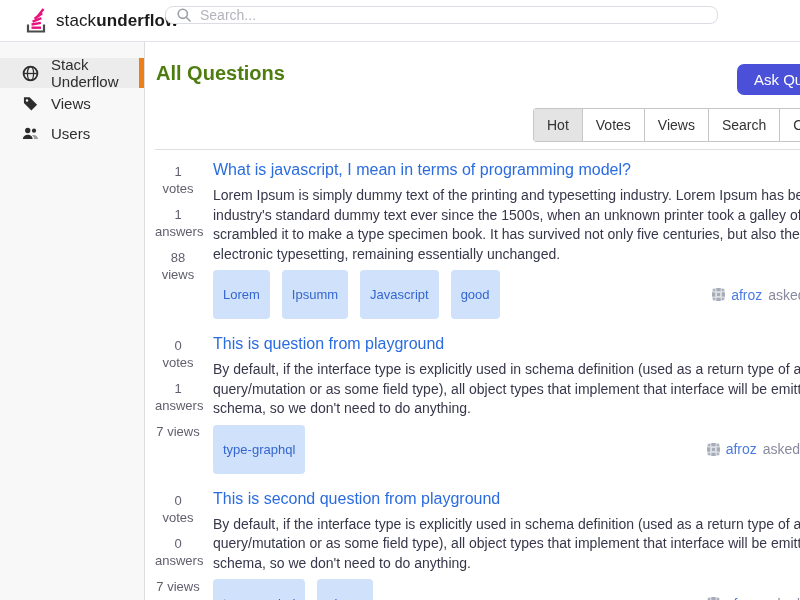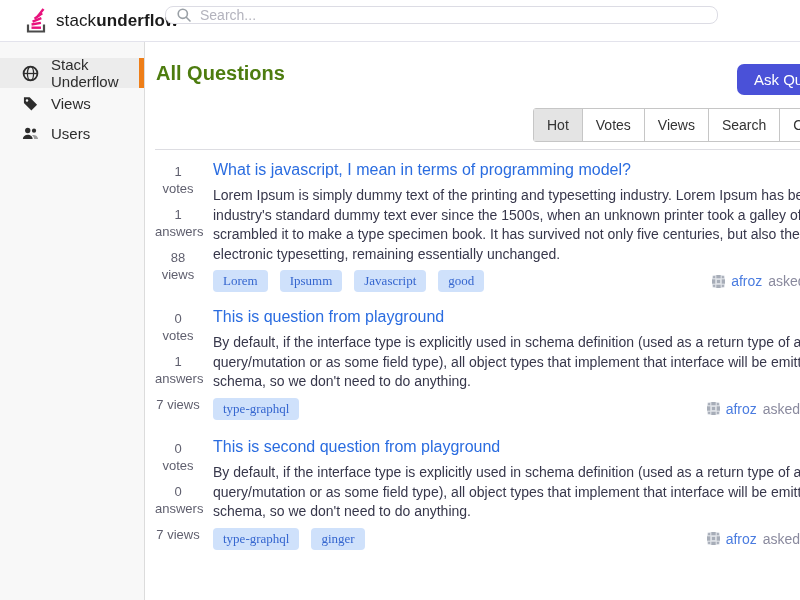--- a/index.html
+++ b/index.html
@@ -52,22 +52,22 @@
   .qrow { display:flex; gap:12px; margin-bottom:15px; }
   .qstats { width:46px; flex-shrink:0; text-align:center; color:#5f5f6e;
     font-size:13px; padding-top:3px; }
   .stat { margin-bottom:9px; line-height:17px; }
   .qcontent { width:665px; flex-shrink:0; }
   .qtitle { font-size:16px; color:#2a6ce0; margin:1px 0 7px; font-weight:400;
     cursor:pointer; }
   .qbody { font-size:14px; line-height:19.5px; color:#37374b; margin-bottom:6px; }
   .qmeta { display:flex; justify-content:space-between; align-items:center; }
   .qtags { display:flex; gap:12px; }
-  .tag { background:#cfe1fb; color:#3566cf; font-size:13px; padding:3px 10px;
-    border-radius:4px; white-space:nowrap; cursor:pointer;font-family:Liberation Serif, serif; }
+  .tag { background:#cfe1fb; color:#3566cf; font-size:13px; padding:17px 10px;
+    border-radius:4px; white-space:nowrap; cursor:pointer; }
   .author { display:flex; align-items:center; gap:6px; white-space:nowrap;
     font-size:14px; }
   .author .uname { color:#4a7ce0; font-weight:500; cursor:pointer; }
   .author .asked { color:#8a8a9e; }
 </style>
 </head>
 <body>
 
 <div class="header">
   <div class="logo-wrap">

